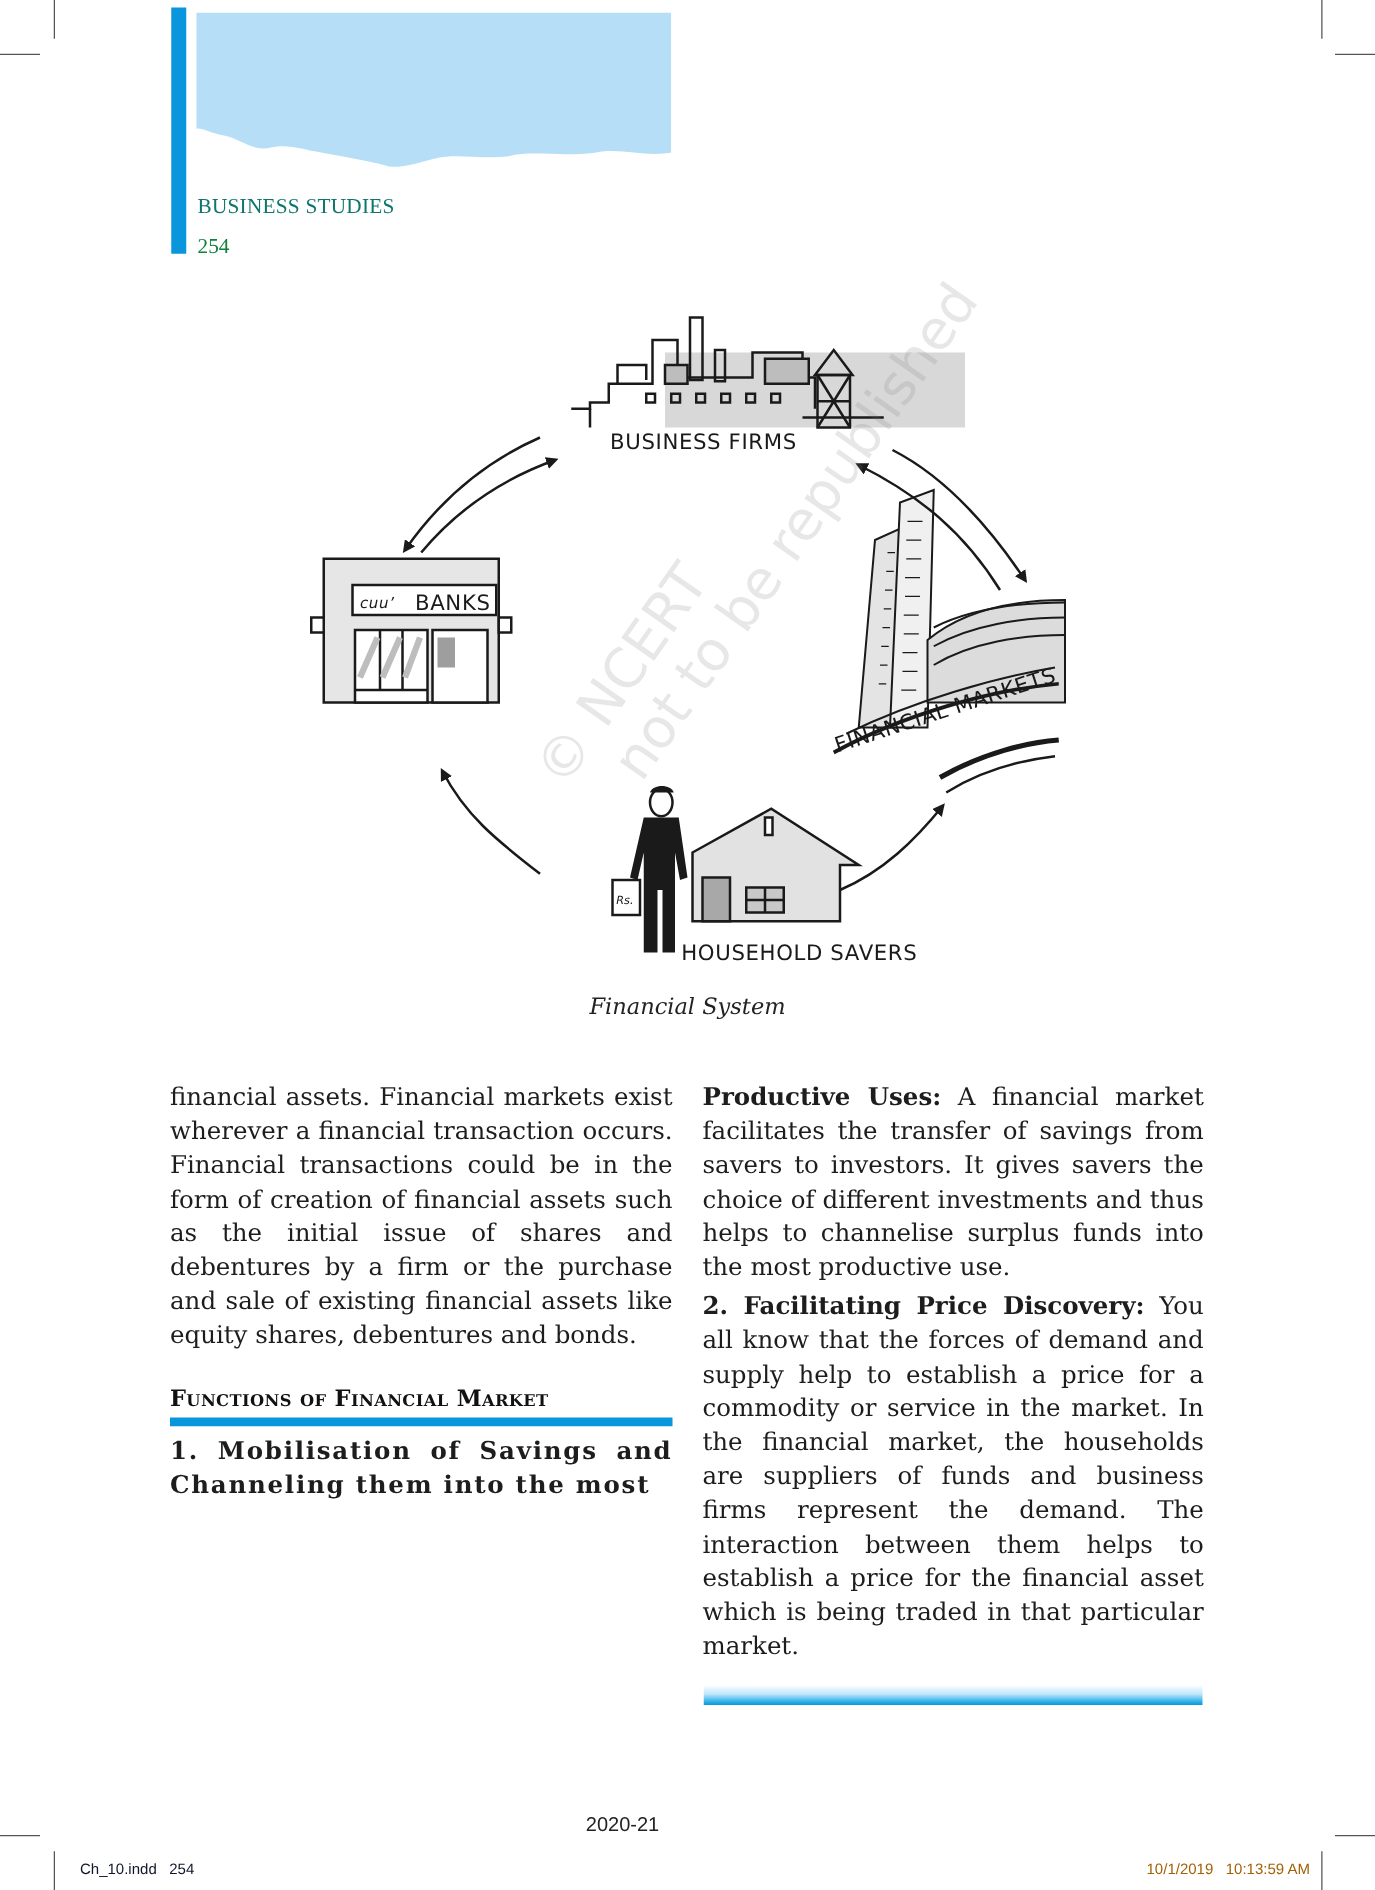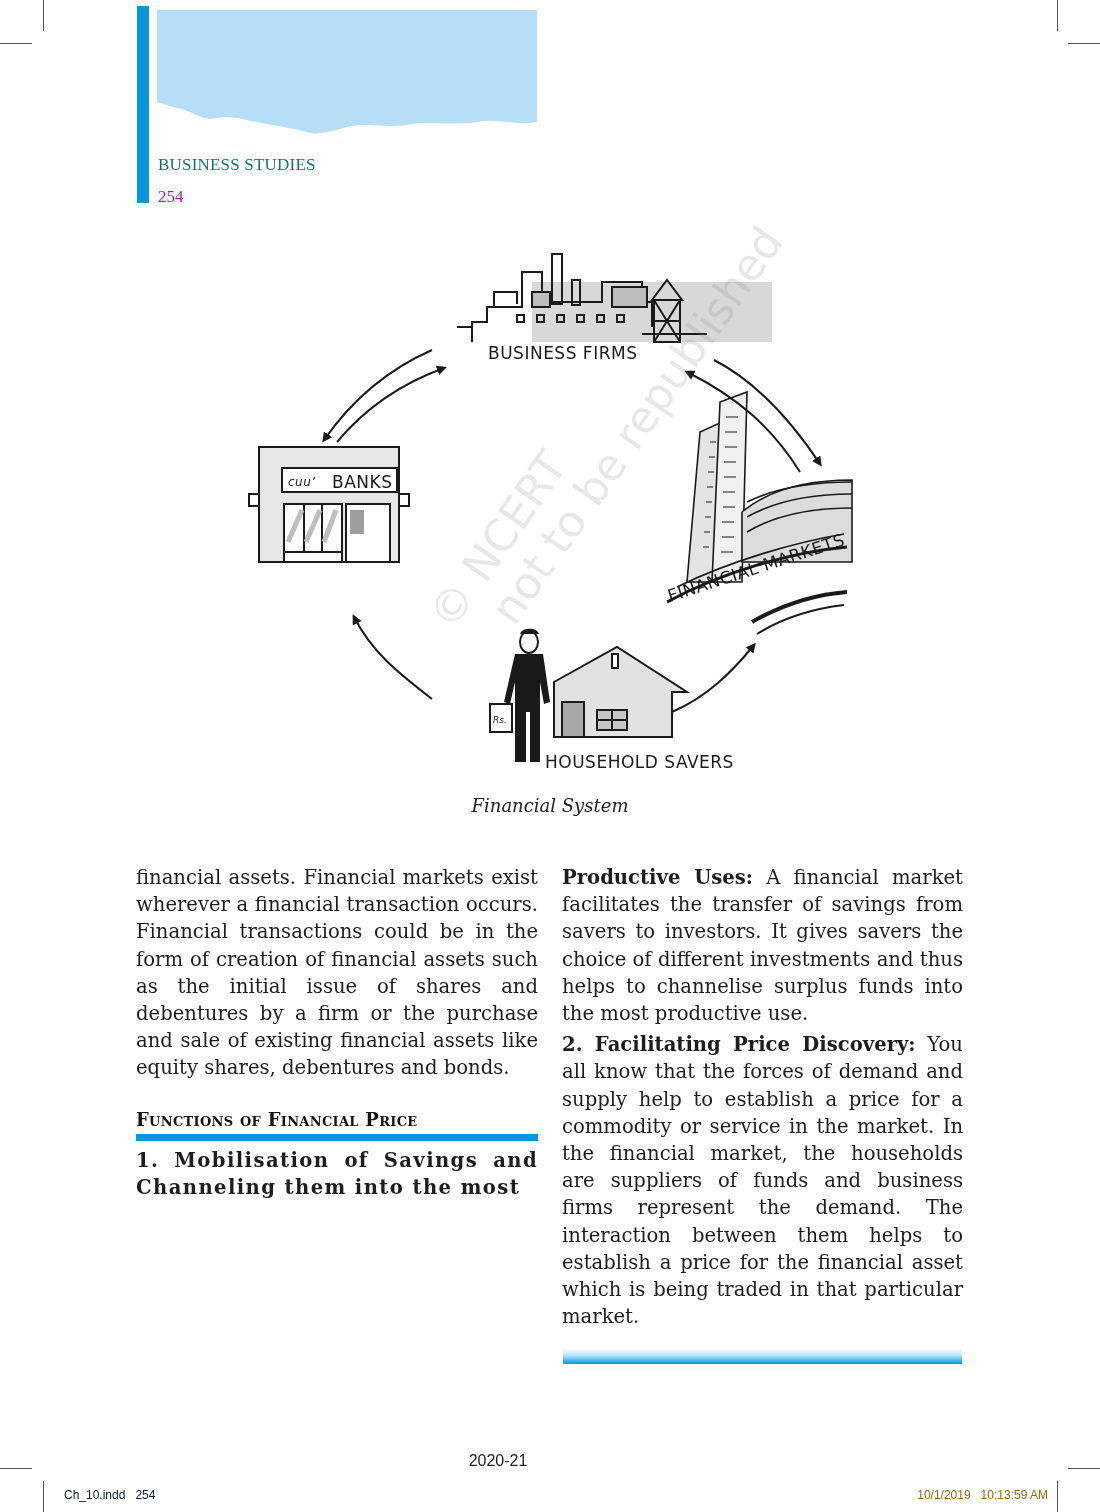--- a/index.html
+++ b/index.html
@@ -11,21 +11,21 @@
   .crop.v { width: 1px; }
   .crop.h { height: 1px; }
 
   
   .side-bar { position: absolute; left: 137px; top: 6px; width: 12px; height: 197px; background: #0a96dc; }
   .header-band { position: absolute; left: 157px; top: 10px; width: 380px; height: 125px; }
   .header-band svg { display: block; }
   .running-head { position: absolute; left: 158px; top: 155px; font-family: "Liberation Serif", serif;
                   font-size: 17px; letter-spacing: 0.2px; color: #0f766e; }
   .page-num { position: absolute; left: 158px; top: 187px; font-family: "Liberation Serif", serif;
-              font-size: 17px; color: #a21caf; }
+              font-size: 17px; color: #15803d; }
 
   
   .figure { position: absolute; left: 232px; top: 242px; width: 630px; height: 555px; }
   .figure svg { display: block; }
   .fig-label { font-family: "DejaVu Sans", sans-serif; font-size: 17px; fill: #1a1a1a; letter-spacing: 0.5px; }
   .caption { position: absolute; left: 0; width: 1100px; top: 795px; text-align: center;
              font-style: italic; font-size: 18px; color: #222; }
 
   
   .watermark { position: absolute; left: 420px; top: 610px; transform: rotate(-55deg);
@@ -168,21 +168,21 @@
 </div>
 <div class="caption">Financial System</div>
 
 <div class="watermark">
   <div>© NCERT</div>
   <div style="margin-left:40px">not to be republished</div>
 </div>
 
 <div class="col left">
   <p>financial assets. Financial markets exist wherever a financial transaction occurs. Financial transactions could be in the form of creation of financial assets such as the initial issue of shares and debentures by a firm or the purchase and sale of existing financial assets like equity shares, debentures and bonds.</p>
-  <div class="section-heading">Functions of Financial Price</div>
+  <div class="section-heading">Functions of Financial Market</div>
   <div class="section-rule"></div>
   <p><b class="sp">1. Mobilisation of Savings and Channeling them into the most</b></p>
 </div>
 
 <div class="col right">
   <p><b>Productive Uses:</b><span> A financial market facilitates the transfer of savings from savers to investors. It gives savers the choice of different investments and thus helps to channelise surplus funds into the most productive use.</span></p>
   <p><b>2. Facilitating Price Discovery:</b><span> You all know that the forces of demand and supply help to establish a price for a commodity or service in the market. In the financial market, the households are suppliers of funds and business firms represent the demand. The interaction between them helps to establish a price for the financial asset which is being traded in that particular market.</span></p>
 </div>
 <div class="end-rule"></div>
 

